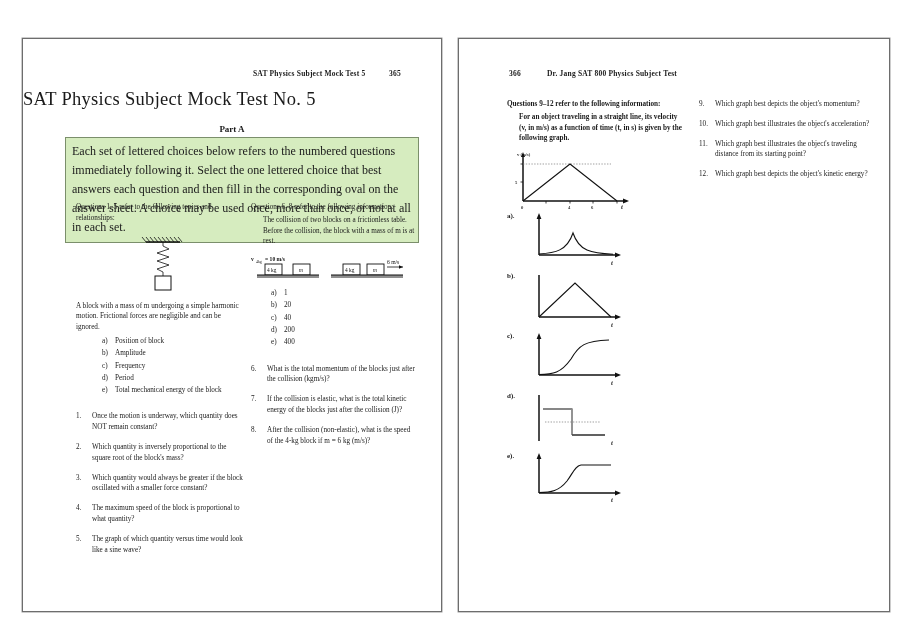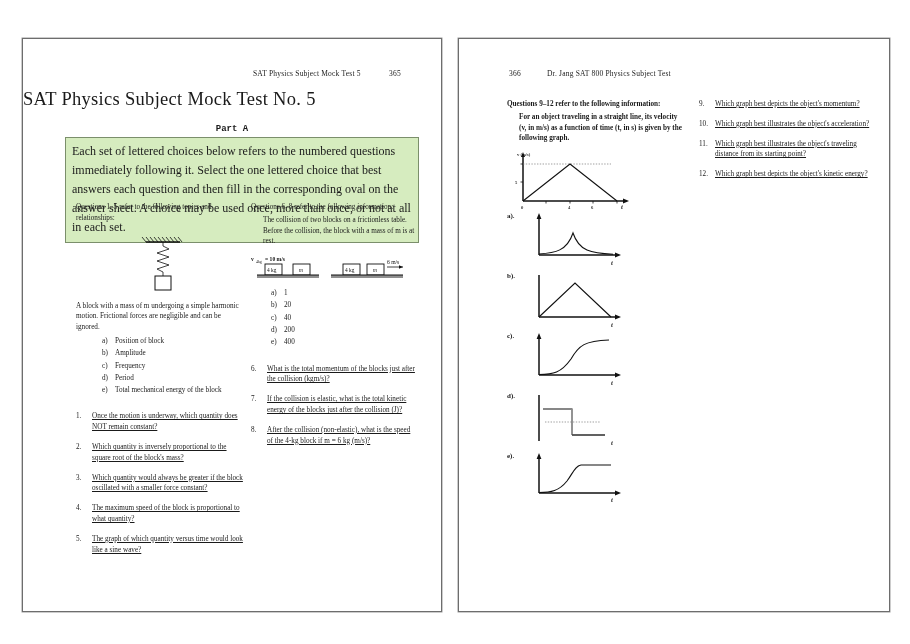--- a/index.html
+++ b/index.html
@@ -15,35 +15,35 @@
     border:1px solid #6d6d6d;
     box-shadow:0 0 0 0.5px #9a9a9a;
   }
   .page-left{left:22px;width:418px;}
   .page-right{left:458px;width:430px;}
 
   .page-inner{position:relative;width:100%;height:100%;}
 
   
   .runhead{
-    position:absolute;font-size:7.5px;letter-spacing:.2px;white-space:nowrap;
+    position:absolute;font-size:7.5px;letter-spacing:.2px;white-space:nowrap;font-weight:bold;
   }
   .rh-left-title{left:230px;top:30px;}
   .rh-left-num{left:366px;top:30px;}
   .rh-right-num{left:50px;top:30px;}
   .rh-right-title{left:88px;top:30px;}
 
   
   .doc-title{
     position:absolute;left:0;right:0;top:50px;text-align:left;
     font-size:18.5px;letter-spacing:.3px;font-weight:400;
   }
   .part-label{
     position:absolute;left:0;right:0;top:85px;text-align:center;
-    font-size:9px;font-weight:bold;font-family:Liberation Mono, monospace;
+    font-size:9px;font-weight:bold;font-family:Liberation Serif, serif;
   }
 
   
   .instruction-box{
     position:absolute;left:42px;top:98px;width:340px;
     background:#d6ecbf;border:1px solid #7b8f6b;
     padding:4px 6px 5px 6px;
     font-size:12px;line-height:1.58;
   }
 
@@ -62,21 +62,21 @@
   .choices li{display:flex;margin-bottom:1.5px;}
   .choices .mark{width:13px;flex:0 0 13px;}
   .choices .txt{flex:1;}
   .choices-indent{margin-left:26px;}
   .choices-indent2{margin-left:20px;}
 
   
   .qlist{margin:0;padding:0;list-style:none;}
   .qlist li{display:flex;margin-bottom:9px;}
   .qlist .num{width:16px;flex:0 0 16px;}
-  .qlist .qtxt{flex:1;text-decoration:underline;}
+  .qlist .qtxt{flex:1;}
 
   .spacer-14{height:14px;}
 
   
   .spring-fig{position:relative;width:170px;height:62px;margin:9px 0 6px 0;}
 
   
   .collision-fig{position:relative;width:165px;height:34px;margin:4px 0 3px 0;}
 
   

